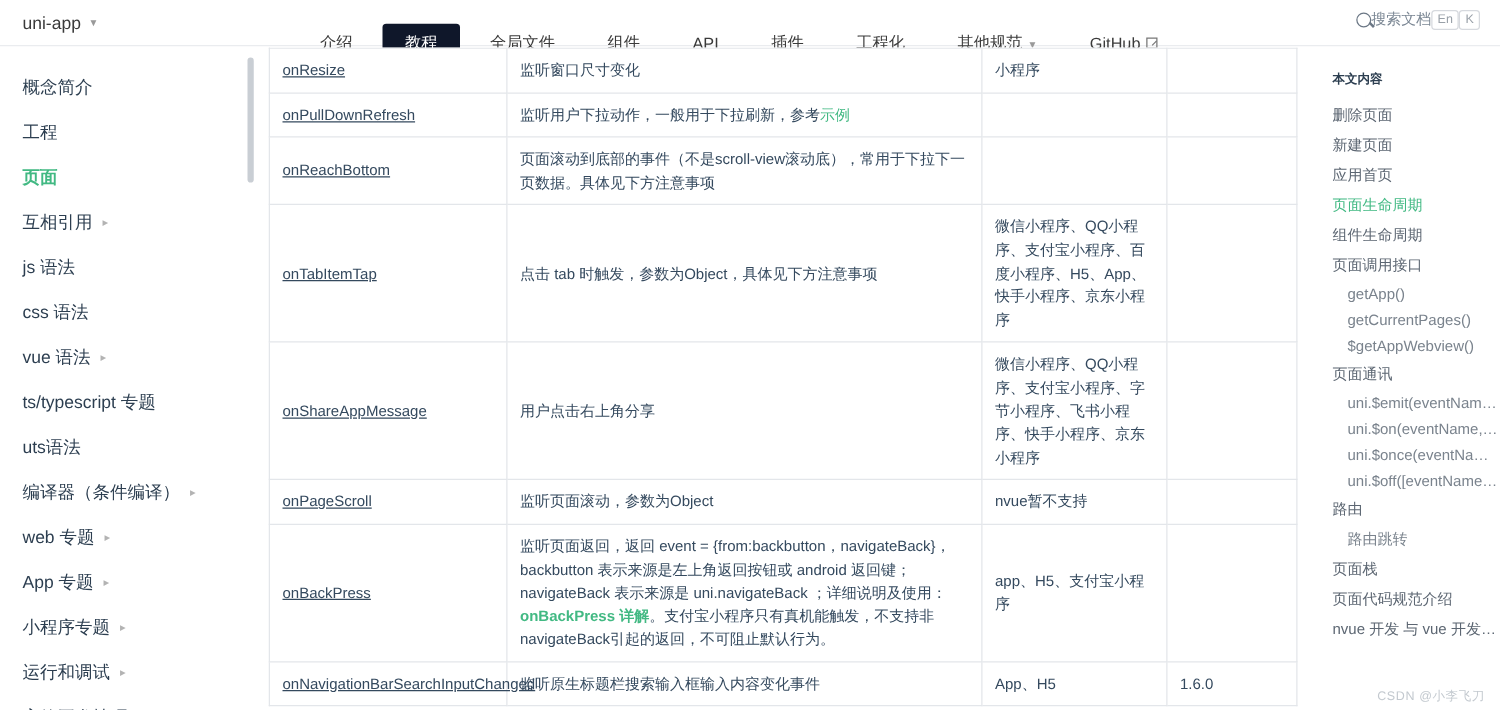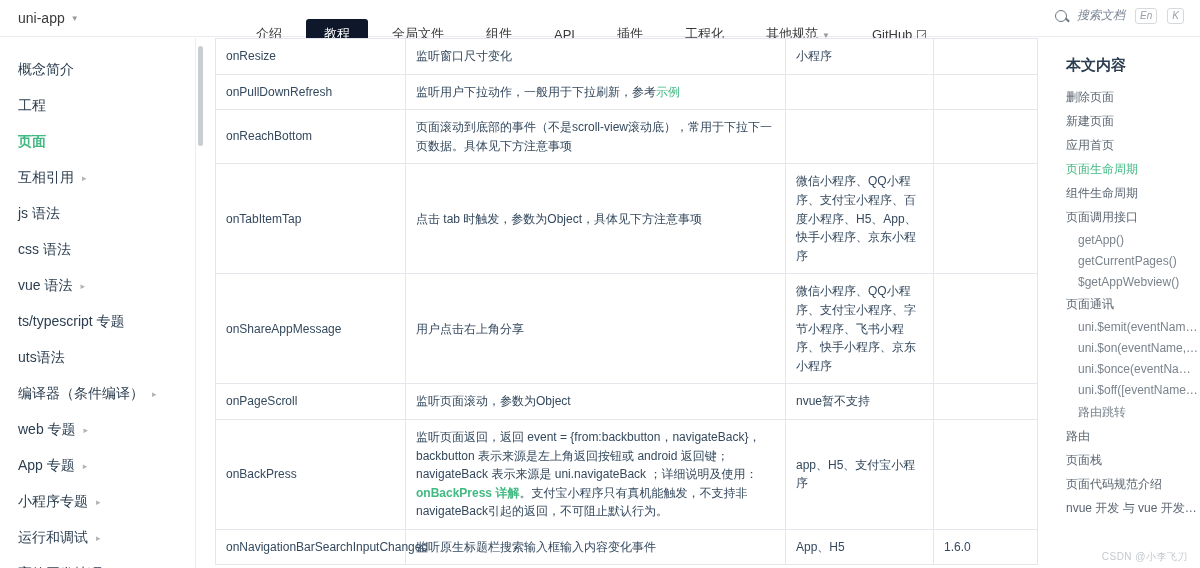--- a/index.html
+++ b/index.html
@@ -26,34 +26,34 @@
   .nav-item {
     padding:6px 18px; font-size:13px; color:#3a3a3a; border-radius:3px;
     white-space:nowrap; cursor:pointer;margin-top:32px;
   }
   .nav-item.active { background:#0f172a; color:#fff; }
   .nav-item .caret { font-size:8px; color:#999; margin-left:4px; }
   .ext-icon { width:9px; height:9px; border:1px solid #777; position:relative; display:inline-block; }
   .ext-icon:after{ content:""; position:absolute; width:5px; height:1px; background:#777; transform:rotate(-45deg); top:3px; left:3px;}
   .search-box {
     position:absolute; right:16px; top:7px;
-    display:flex; align-items:center; gap:10px;
-    font-size:12px; color:#7b8794;font-style:italic;
+    display:flex; align-items:center; gap:0;
+    font-size:12px; color:#7b8794;
   }
   .mag {
     width:12px; height:12px; border:1.6px solid #6b7785; border-radius:50%;
     position:relative; display:inline-block;
   }
   .mag:after{ content:""; position:absolute; width:5px; height:1.6px; background:#6b7785;
     transform:rotate(45deg); right:-4px; bottom:0px;}
   .kbd { border:1px solid #d6d9de; border-radius:3px; padding:0 4px; font-size:10px; color:#99a0a8; line-height:14px;}
 
   
   .sidebar {
-    position:absolute; left:0; top:38px; width:196px; height:530px;
+    position:absolute; left:0; top:38px; width:216px; height:530px;
     border-right:1px solid #eaecef; padding-top:14px; background:#fff;
   }
   .side-item {
     padding:9px 18px; font-size:14px; color:#2c3e50; cursor:pointer;
     display:flex; align-items:center; justify-content:flex-start;
   }
   .side-item .arr { margin-left:8px; font-size:9px; color:#b3b3b3; }
   .side-item.active { color:#42b983; font-weight:600; }
 
   
@@ -66,36 +66,36 @@
   }
   .scroll-thumb {
     position:absolute; left:1px; top:8px; width:5px; height:100px;
     background:#c9ced4; border-radius:3px;
   }
   table.api { border-collapse:collapse; width:822px; margin-left:18px; table-layout:fixed; }
   table.api td {
     border:1px solid #e3e6ea; padding:8px 10px; font-size:12px;
     color:#34495e; vertical-align:middle; line-height:1.55;
   }
-  td.c0 { width:190px; }
+  td.c0 { width:190px;text-decoration:underline; }
   td.c1 { width:380px; }
   td.c2 { width:148px; }
   td.c3 { width:104px; }
   tr.hl td { border-top:1.6px solid #e8413c; border-bottom:1.6px solid #e8413c; }
   tr.hl td.c0 { border-left:1.6px solid #e8413c; }
   tr.hl td.c3 { border-right:1.6px solid #e8413c; }
   .lnk { color:#42b983; text-decoration:none;margin-top:20px; }
   .lnk.b { font-weight:600; }
 
   
   .toc {
     position:absolute; left:1056px; top:38px; width:144px; height:530px;
     padding:18px 0 0 10px; font-size:12px; color:#5c6672; background:#fff;
   }
-  .toc-title { font-size:15px; color:#2c3e50; font-weight:600; margin-bottom:10px; }
+  .toc-title { font-size:10px; color:#2c3e50; font-weight:600; margin-bottom:10px; }
   .toc-item { padding:3.5px 0; cursor:pointer; white-space:nowrap; overflow:hidden; text-overflow:ellipsis; }
   .toc-item.lv2 { padding-left:12px; color:#7a838d; }
   .toc-item.active { color:#42b983; position:relative; }
   .toc-item.active:before {
     content:""; position:absolute; left:-10px; top:4px; width:2px; height:13px; background:#42b983;
   }
   .watermark {
     position:absolute; right:12px; bottom:4px; font-size:10px; color:#c3c9cf;
     letter-spacing:.5px;
   }
@@ -253,22 +253,22 @@
         <div class="toc-item">组件生命周期</div>
         <div class="toc-item">页面调用接口</div>
         <div class="toc-item lv2">getApp()</div>
         <div class="toc-item lv2">getCurrentPages()</div>
         <div class="toc-item lv2">$getAppWebview()</div>
         <div class="toc-item">页面通讯</div>
         <div class="toc-item lv2">uni.$emit(eventName,OBJ...</div>
         <div class="toc-item lv2">uni.$on(eventName,callba...</div>
         <div class="toc-item lv2">uni.$once(eventName,call...</div>
         <div class="toc-item lv2">uni.$off([eventName,call...</div>
+        <div class="toc-item">路由</div>
         <div class="toc-item lv2">路由跳转</div>
-        <div class="toc-item">路由</div>
         <div class="toc-item">页面栈</div>
         <div class="toc-item">页面代码规范介绍</div>
         <div class="toc-item">nvue 开发 与 vue 开发的...</div>
       </div>
   </div>
 
   <div class="watermark">CSDN @小李飞刀</div>
 </div>
 
 </body></html>

